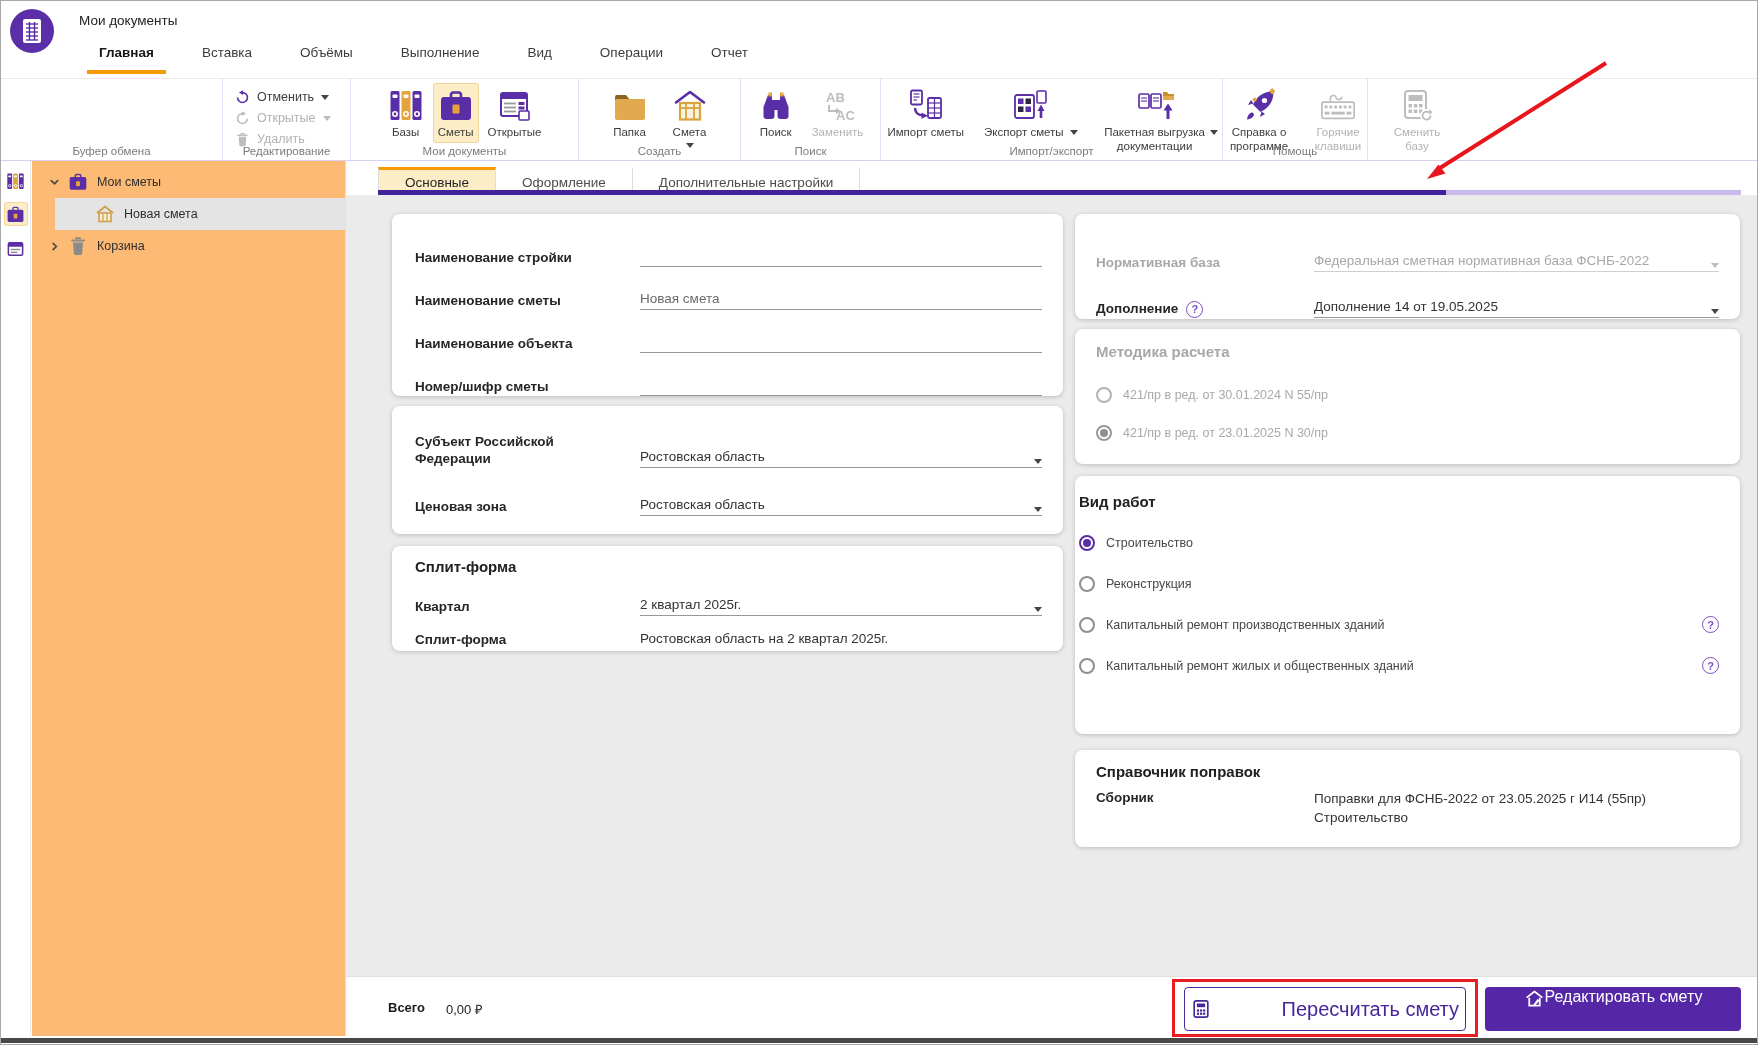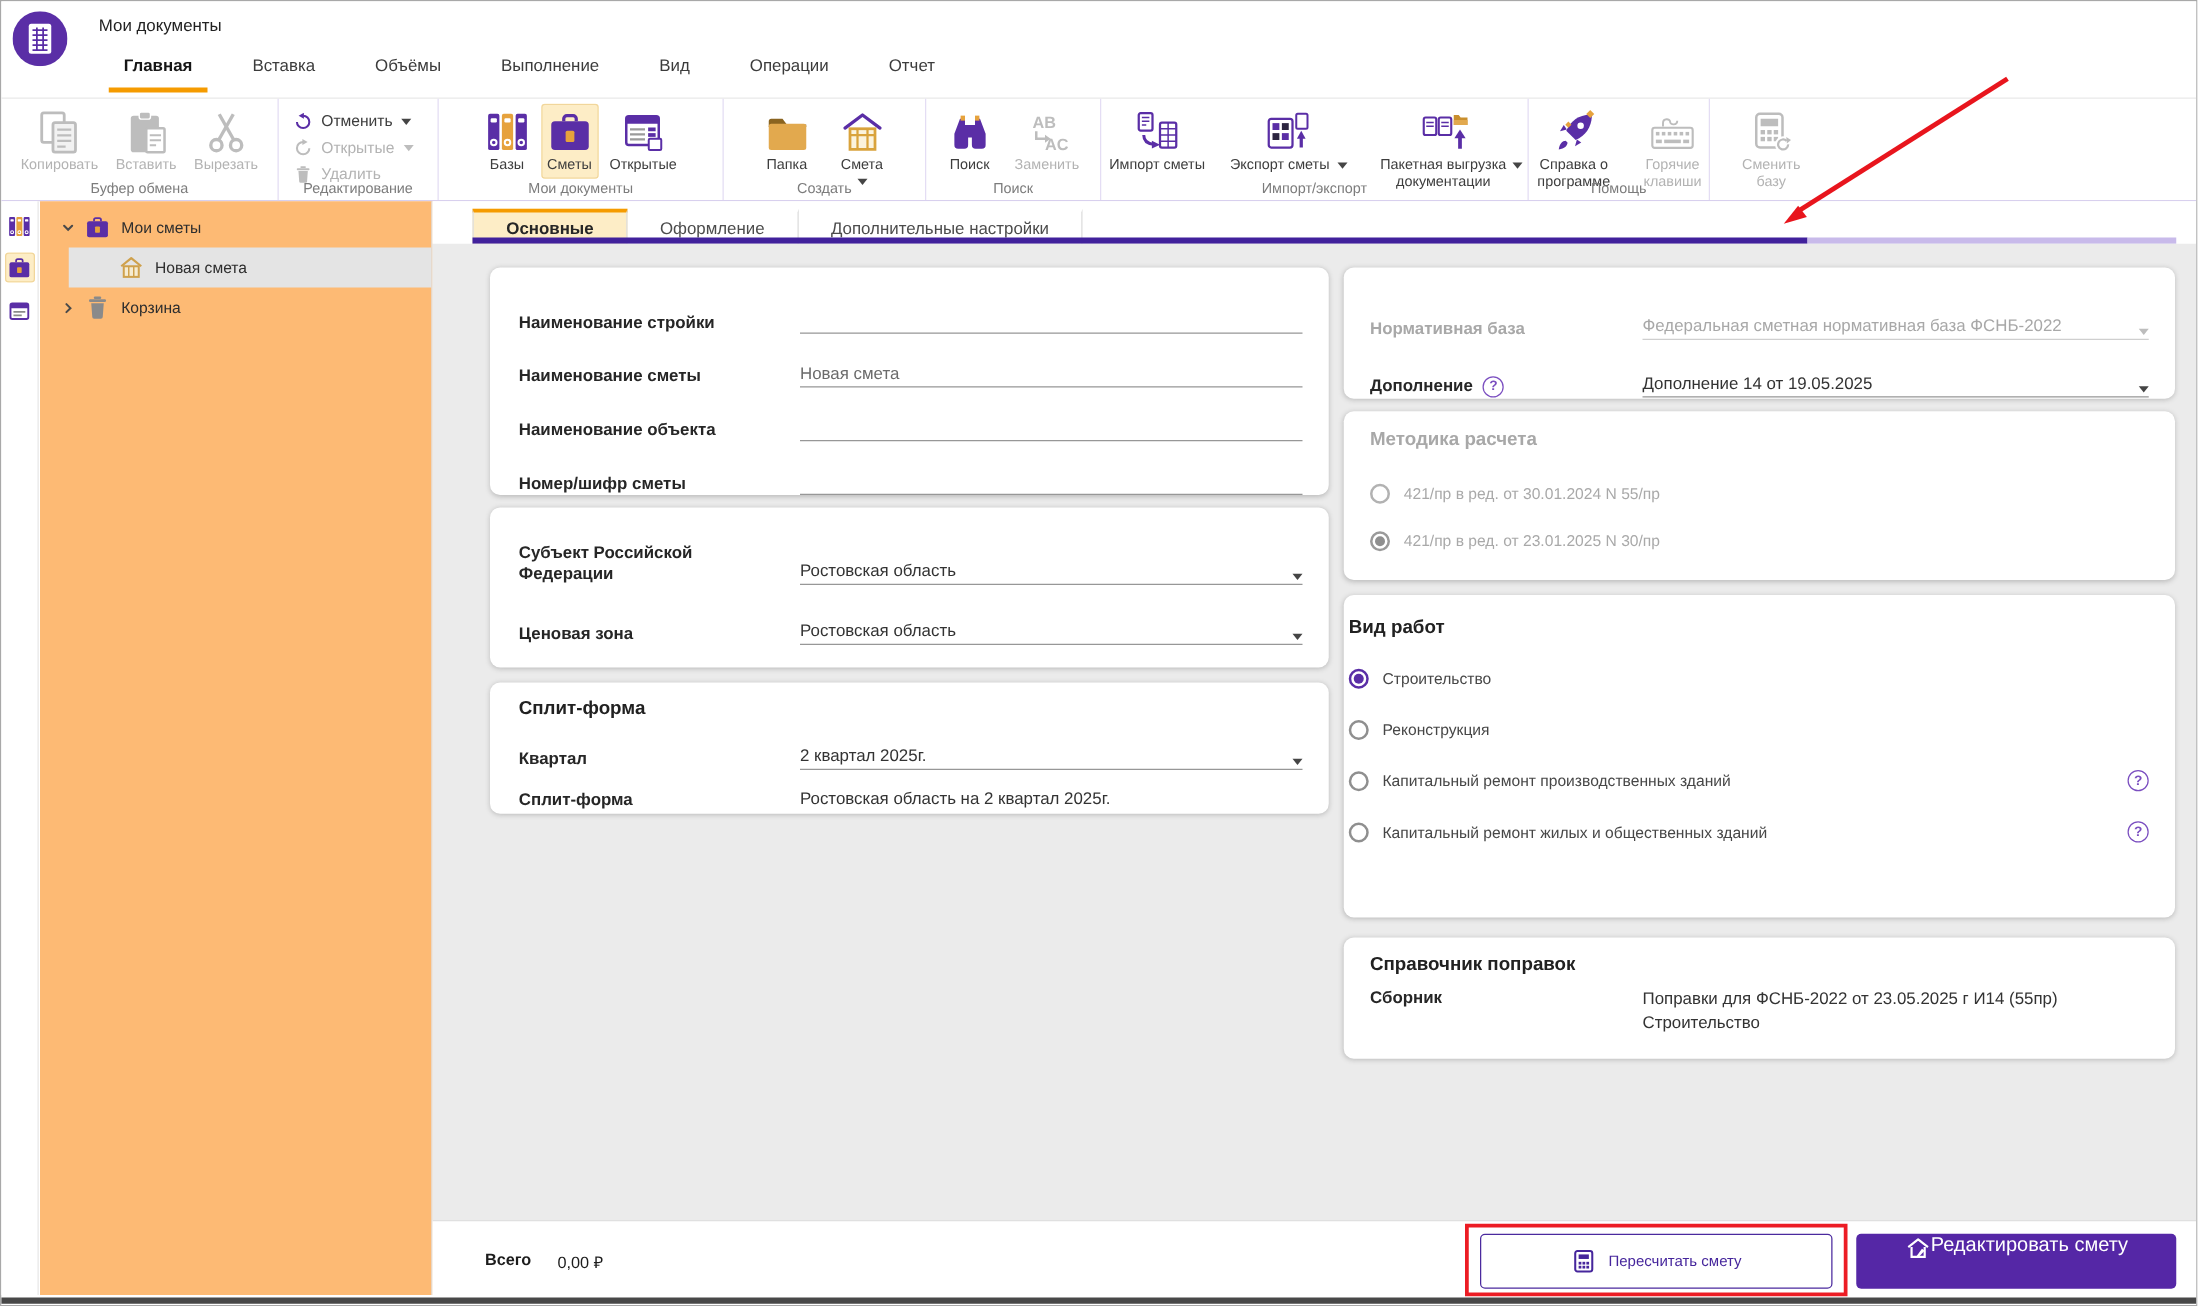--- a/index.html
+++ b/index.html
@@ -48,21 +48,21 @@
   .trow .ticon{width:20px;height:20px;flex:none;margin:0 9px 0 8px}
   .trow .ticon svg{width:20px;height:20px;display:block}
   .trow.lv0{padding-left:17px}
   .trow.selected{margin-left:23px;background:#e4e4e4;padding-left:40px}
   
   .tabstrip{position:absolute;left:345px;top:160px;right:0;height:34px;background:#fff}
   .dtabs{position:absolute;left:32px;top:6px;display:flex}
   .dtab{height:28px;box-sizing:border-box;padding:0 26px;font-size:13.5px;color:#4c4c4c;display:flex;align-items:center;
     border-top:3px solid transparent;border-right:1px solid #dcdcdc;white-space:nowrap}
   .dtab:first-child{border-left:1px solid #dcdcdc}
-  .dtab.active{background:#fdedc6;border-top-color:#f59b00;color:#262626;font-weight:bold}
+  .dtab.active{background:#fdedc6;border-top-color:#f59b00;color:#262626;font-weight:normal}
   .tabline-dark{position:absolute;left:377px;top:189px;width:1068px;height:5px;background:#41219c}
   .tabline-light{position:absolute;left:1445px;top:189px;width:295px;height:5px;background:#c8baea}
   .graybg{position:absolute;left:345px;top:194px;right:0;height:781px;background:#ebebeb}
   .card{position:absolute;background:#fff;border-radius:8px;box-shadow:0 1px 4px rgba(70,70,70,.28);box-sizing:border-box}
   .frow{display:flex;align-items:flex-end}
   .flabel{width:225px;flex:none;font-weight:bold;font-size:13.5px;color:#262626;line-height:1.25;display:flex;align-items:center;gap:8px}
   .flabel.r{width:218px}
   .flabel.dim{color:#a8a8a8}
   .ffield{flex:1;border-bottom:1px solid #979797;display:flex;align-items:flex-end;justify-content:space-between;
     min-height:22px;padding-bottom:3px;font-size:13.5px;color:#454545}
@@ -80,21 +80,21 @@
   .ropt.dim .rc.sel{border-color:#9a9a9a}
   .ropt.dim .rc.sel::after{background:#8f8f8f}
   .help{width:17px;height:17px;border:1.5px solid #7b4fc0;border-radius:50%;color:#7b4fc0;font-size:11px;font-weight:bold;
     display:flex;align-items:center;justify-content:center;box-sizing:border-box;flex:none}
   .help.abs{position:absolute;right:0;top:0}
   
   .footer{position:absolute;left:345px;top:975px;right:0;height:63px;background:#fff;border-top:1px solid #e0e0e0;box-sizing:border-box}
   .total-label{position:absolute;left:42px;top:23px;font-weight:bold;font-size:13px;color:#1c1c1c}
   .total-value{position:absolute;left:100px;top:23px;font-size:13px;color:#1c1c1c}
   .btn-recalc{position:absolute;left:838px;top:10px;width:282px;height:44px;background:#fff;border:1.5px solid #4b2a9e;
-    border-radius:4px;color:#46269c;font-size:12px;display:flex;align-items:center;justify-content:center;gap:10px;box-sizing:border-box;cursor:pointer}
+    border-radius:4px;color:#46269c;font-size:20px;display:flex;align-items:center;justify-content:space-between;gap:10px;box-sizing:border-box;cursor:pointer}
   .btn-recalc svg{width:20px;height:20px}
   .btn-edit{position:absolute;left:1139px;top:10px;width:256px;height:44px;background:#5527a6;border:none;
     border-radius:4px;color:#fff;font-size:16px;display:flex;align-items:flex-start;justify-content:center;gap:0;cursor:pointer}
   .btn-edit svg{width:21px;height:21px}
   .bottom-edge{position:absolute;left:0;top:1037px;width:100%;height:5px;background:#484848}
   
   .ann-rect{position:absolute;left:1171px;top:978px;width:306px;height:58px;border:3px solid #ec1c24;box-sizing:border-box;pointer-events:none;z-index:50}
   .arrow-svg{position:absolute;left:1410px;top:48px;width:210px;height:145px;pointer-events:none;z-index:50}
 </style>
 </head>
@@ -344,46 +344,20 @@
       <div class="mtab">Выполнение</div>
       <div class="mtab">Вид</div>
       <div class="mtab">Операции</div>
       <div class="mtab">Отчет</div>
     </div>
   </div>
 
   <div class="ribbon">
 
     <div class="rgroup" style="width:222px">
-      <div class="rg-body">
-        <div class="rbtn disabled">
-          <span class="ib gray-ic">
-              <svg>
-                <use href="#i-copy"></use>
-              </svg>
-            </span>
-          <span class="lbl">Копировать</span>
-        </div>
-        <div class="rbtn disabled">
-          <span class="ib gray-ic">
-              <svg>
-                <use href="#i-paste"></use>
-              </svg>
-            </span>
-          <span class="lbl">Вставить</span>
-        </div>
-        <div class="rbtn disabled">
-          <span class="ib gray-ic">
-              <svg>
-                <use href="#i-scissors"></use>
-              </svg>
-            </span>
-          <span class="lbl">Вырезать</span>
-        </div>
-      </div>
       <div class="rg-label">Буфер обмена</div>
     </div>
 
     <div class="rgroup" style="width:128px">
       <div class="rrows">
         <div class="rrow">
           <span class="icon16 purple-ic">
               <svg style="transform:scaleX(-1)">
                 <use href="#i-redo"></use>
               </svg>

